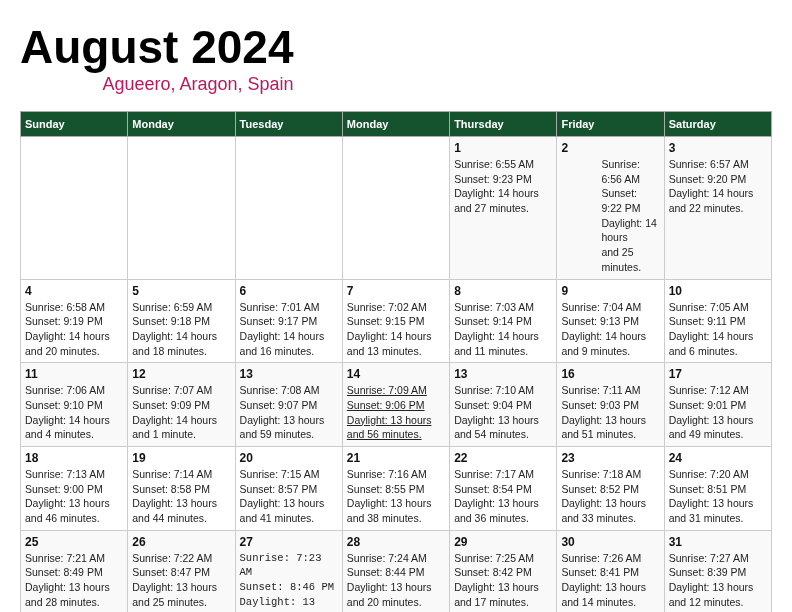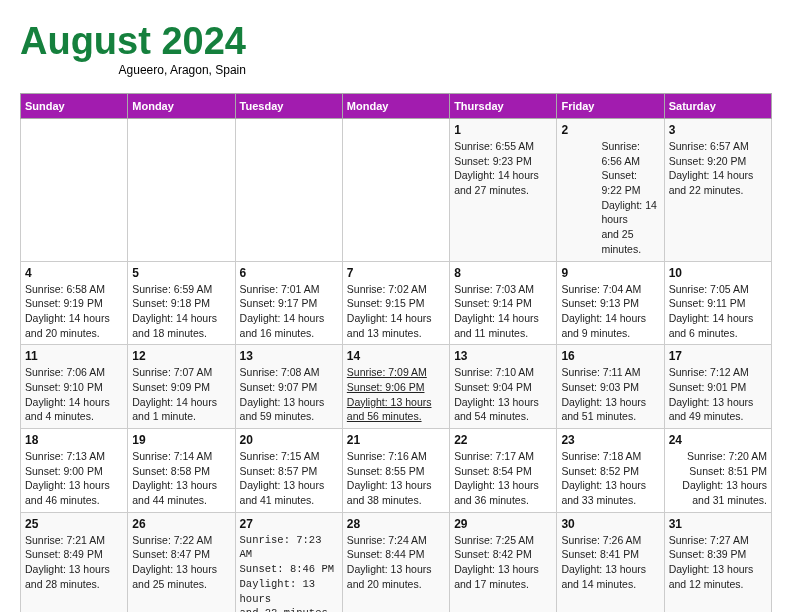--- a/index.html
+++ b/index.html
@@ -13,35 +13,35 @@
     .header {
       display: flex;
       justify-content: space-between;
       align-items: flex-start;
       margin-bottom: 16px;
     }
     .title-block {
       text-align: right;
     }
     .month-title {
-      font-size: 38px;
-      font-weight: bold;
-      color: #15803d;
+      font-size: 46px;
+      font-weight: bold;
+      color: #000000;
     }
     .location {
-      font-size: 12px;
-      color: #000000;
+      font-size: 18px;
+      color: #be185d;
     }
     table {
       width: 100%;
       border-collapse: collapse;
       font-size: 11px;
     }
     thead tr th {
-      background: #a21caf;
+      background: #14532d;
       color: #fff;
       font-weight: bold;
       padding: 6px 4px;
       text-align: left;
       border: 1px solid #aaa;
     }
     tbody tr td {
       border: 1px solid #ccc;
       vertical-align: top;
       padding: 4px;
@@ -281,21 +281,21 @@
         </td>
         <td>
           <div class="day-number">23</div>
           <div class="day-info" style="white-space: pre-line;">Sunrise: 7:18 AM
 Sunset: 8:52 PM
 Daylight: 13 hours
 and 33 minutes.</div>
         </td>
         <td>
           <div class="day-number">24</div>
-          <div class="day-info" style="white-space: pre-line; text-align: right;">Sunrise: 7:20 AM
+          <div class="day-info" style="white-space: pre-line;">Sunrise: 7:20 AM
 Sunset: 8:51 PM
 Daylight: 13 hours
 and 31 minutes.</div>
         </td>
       </tr>
       <tr>
         <td>
           <div class="day-number">25</div>
           <div class="day-info" style="white-space: pre-line;">Sunrise: 7:21 AM
 Sunset: 8:49 PM

